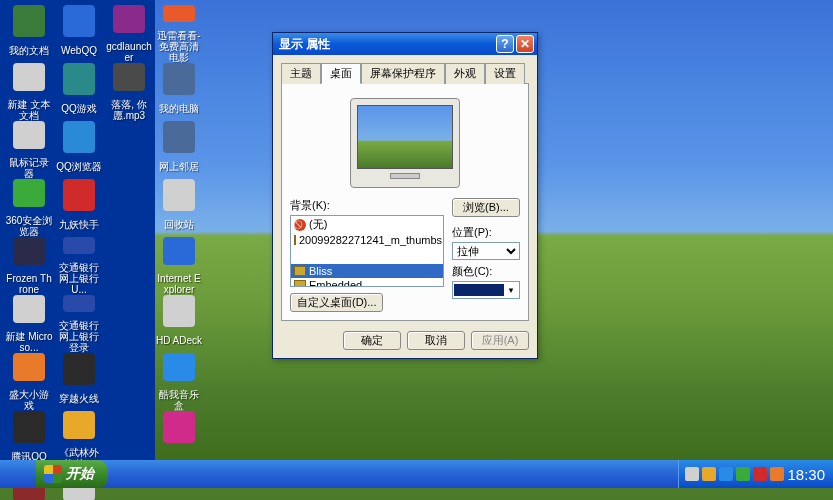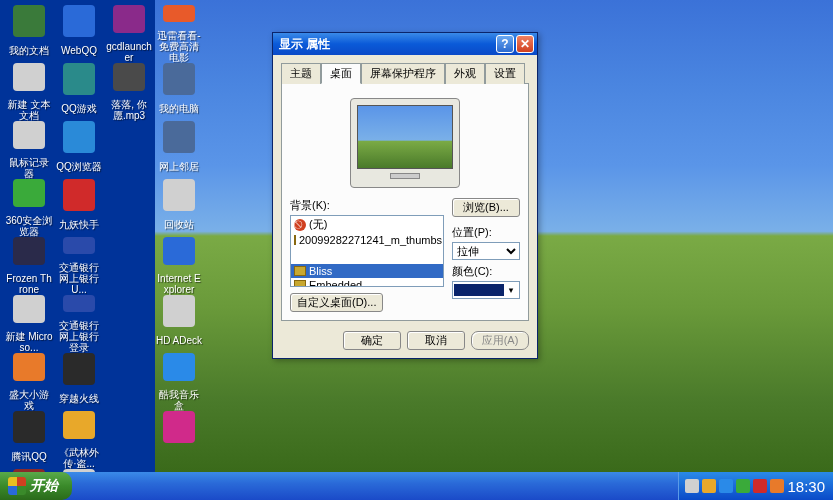--- a/index.html
+++ b/index.html
@@ -101,40 +101,40 @@
   }
   .listitem { padding: 1px 3px; display: flex; align-items: center; gap: 3px; white-space: nowrap; }
   .listitem.selected { background: #316ac5; color: #fff; margin-top: 17px; }
   .li-icon { width: 12px; height: 10px; background: #c8a830; border: 1px solid #886810; font-size: 8px; display: inline-flex; align-items: center; justify-content: center; }
   .li-none { width: 12px; height: 12px; border-radius: 50%; background: #d04020; color:#fff; font-size:8px; display:inline-flex; align-items:center; justify-content:center;}
   .btn {
     font-size: 11px; padding: 1px 6px; min-width: 58px;
     background: #ece9d8; border: 1px solid #888; border-radius: 3px;
     box-shadow: inset 1px 1px #fff;
   }
-  .btn:disabled { color: #888; border-radius: 7px; }
+  .btn:disabled { color: #888; }
   select.sel {
     width: 100%; font-size: 11px; border: 1px solid #7f9db9; background: #fff;
     height: 18px;
   }
   .colorsel {
     width: 100%; height: 18px; border: 1px solid #7f9db9; background: #fff;
     display: flex; align-items: center; padding: 1px;
   }
   .swatch { flex:1; height: 12px; background: #0a246a; }
   .chev { width: 14px; text-align: center; font-size: 9px; }
   .dlg-buttons {
     display: flex; justify-content: flex-end; gap: 6px;
     padding: 6px 8px 8px;
   }
   
   .taskbar {
-    position: absolute; left: 0; right: 0; bottom: 0; height: 28px;
+    position: absolute; left: 0; right: 0; bottom: 12px; height: 28px;
     background: linear-gradient(to bottom, #3a8ae8 0%, #2a6ad8 40%, #1a4ac8 100%);
-    display: flex; align-items: center; color: #fff;
+    display: flex; align-items: center; color: #fff; padding-left: 36px;
   }
   .start {
     height: 100%; display: flex; align-items: center; gap: 4px;
     padding: 0 14px 0 8px;
     background: linear-gradient(to bottom, #5aaa4a 0%, #3a8a2a 50%, #2a6a1a 100%);
     border-radius: 0 10px 10px 0;
     font-weight: bold; font-style: italic; font-size: 14px;
   }
   .start .logo {
     width: 18px; height: 18px; background:

